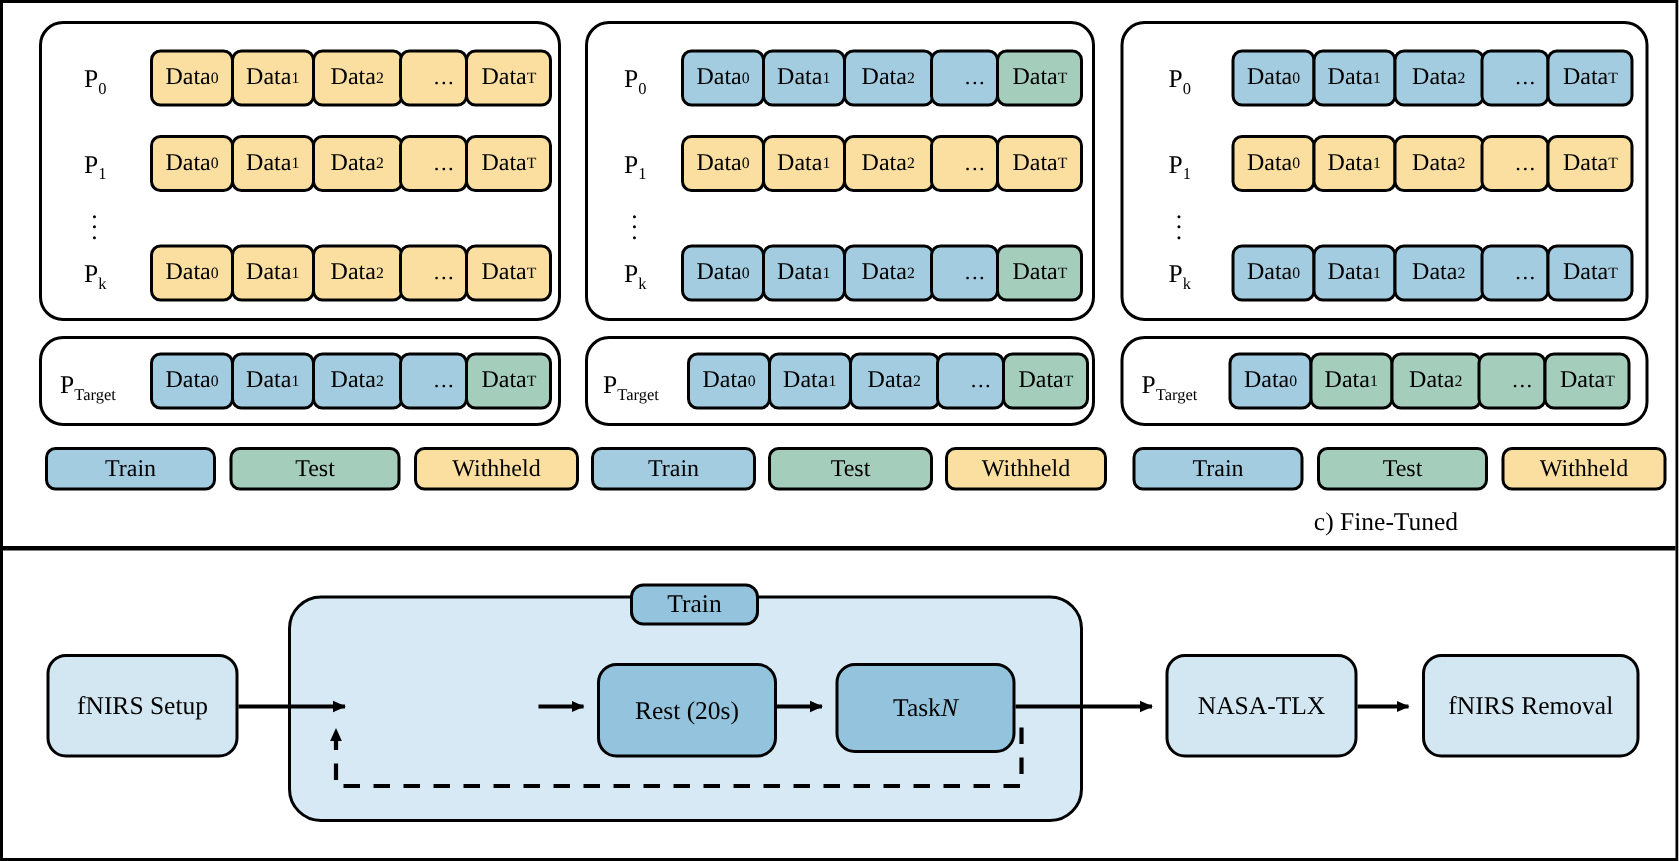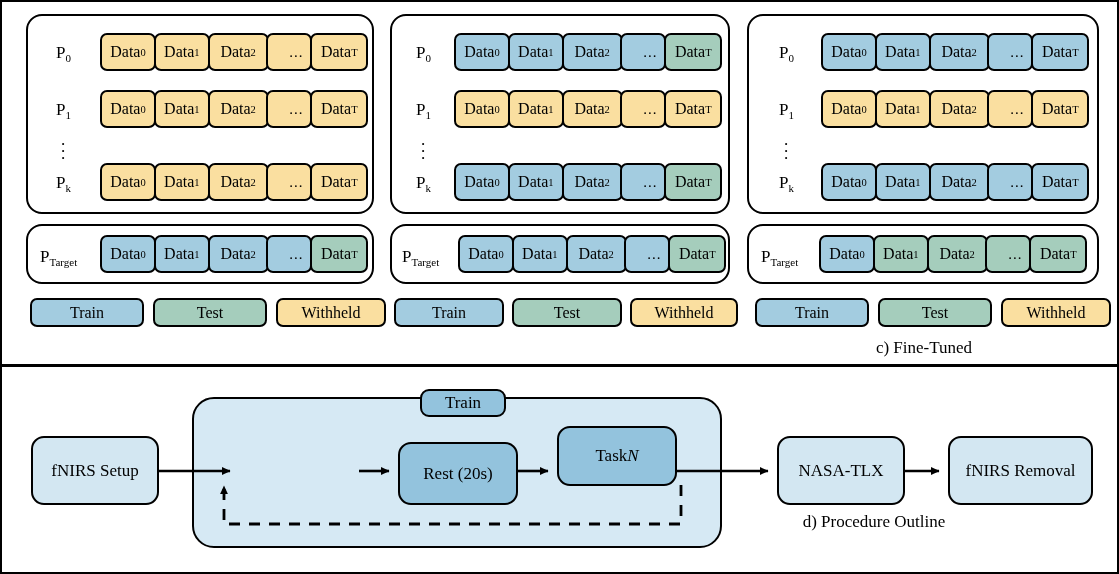--- a/index.html
+++ b/index.html
@@ -305,21 +305,21 @@
 
   <div id="bottom-section">
     <div id="flow">
 
       <div id="tasks-container" style="left:190px;top:30px;width:530px;height:151px;"></div>
       <div id="tasks-label" style="left:418px;top:22px;width:86px;height:28px;">Train</div>
 
       <div class="fbox light" style="left:29px;top:69px;width:128px;height:69px;">fNIRS Setup</div>
 
       <div class="fbox dark" style="left:396px;top:75px;width:120px;height:63px;">Rest (20s)</div>
-      <div class="fbox dark" style="left:555px;top:59px;width:120px;height:60px;">
+      <div class="fbox dark" style="left:555px;top:75px;width:120px;height:60px;">
           <span>Task </span>
           <i>N</i>
         </div>
 
       <div class="fbox light" style="left:775px;top:69px;width:128px;height:69px;">NASA-TLX</div>
       <div class="fbox light" style="left:946px;top:69px;width:145px;height:69px;">fNIRS Removal</div>
 
       <svg id="arrows" viewBox="0 0 1119 207">
         <defs>
           <marker id="ah" markerWidth="9" markerHeight="9" refX="8" refY="4.5" orient="auto" markerUnits="userSpaceOnUse">
@@ -333,18 +333,17 @@
 
         <path d="M516,104 L546,104" stroke="#000" stroke-width="2.6" fill="none" marker-end="url(#ah)"></path>
 
         <path d="M675,104 L766,104" stroke="#000" stroke-width="2.6" fill="none" marker-end="url(#ah)"></path>
 
         <path d="M903,104 L937,104" stroke="#000" stroke-width="2.6" fill="none" marker-end="url(#ah)"></path>
 
         <path d="M679,118 L679,157 L222,157 L222,119" stroke="#000" stroke-width="2.8" fill="none" stroke-dasharray="11,9" stroke-linejoin="round" marker-end="url(#ah)"></path>
       </svg>
 
-      <div class="caption" style="left:747px;top:145px;width:250px;">d) Procedure Outline</div>
     </div>
   </div>
 
   <div id="section-divider"></div>
 </div>
 
 </body></html>

